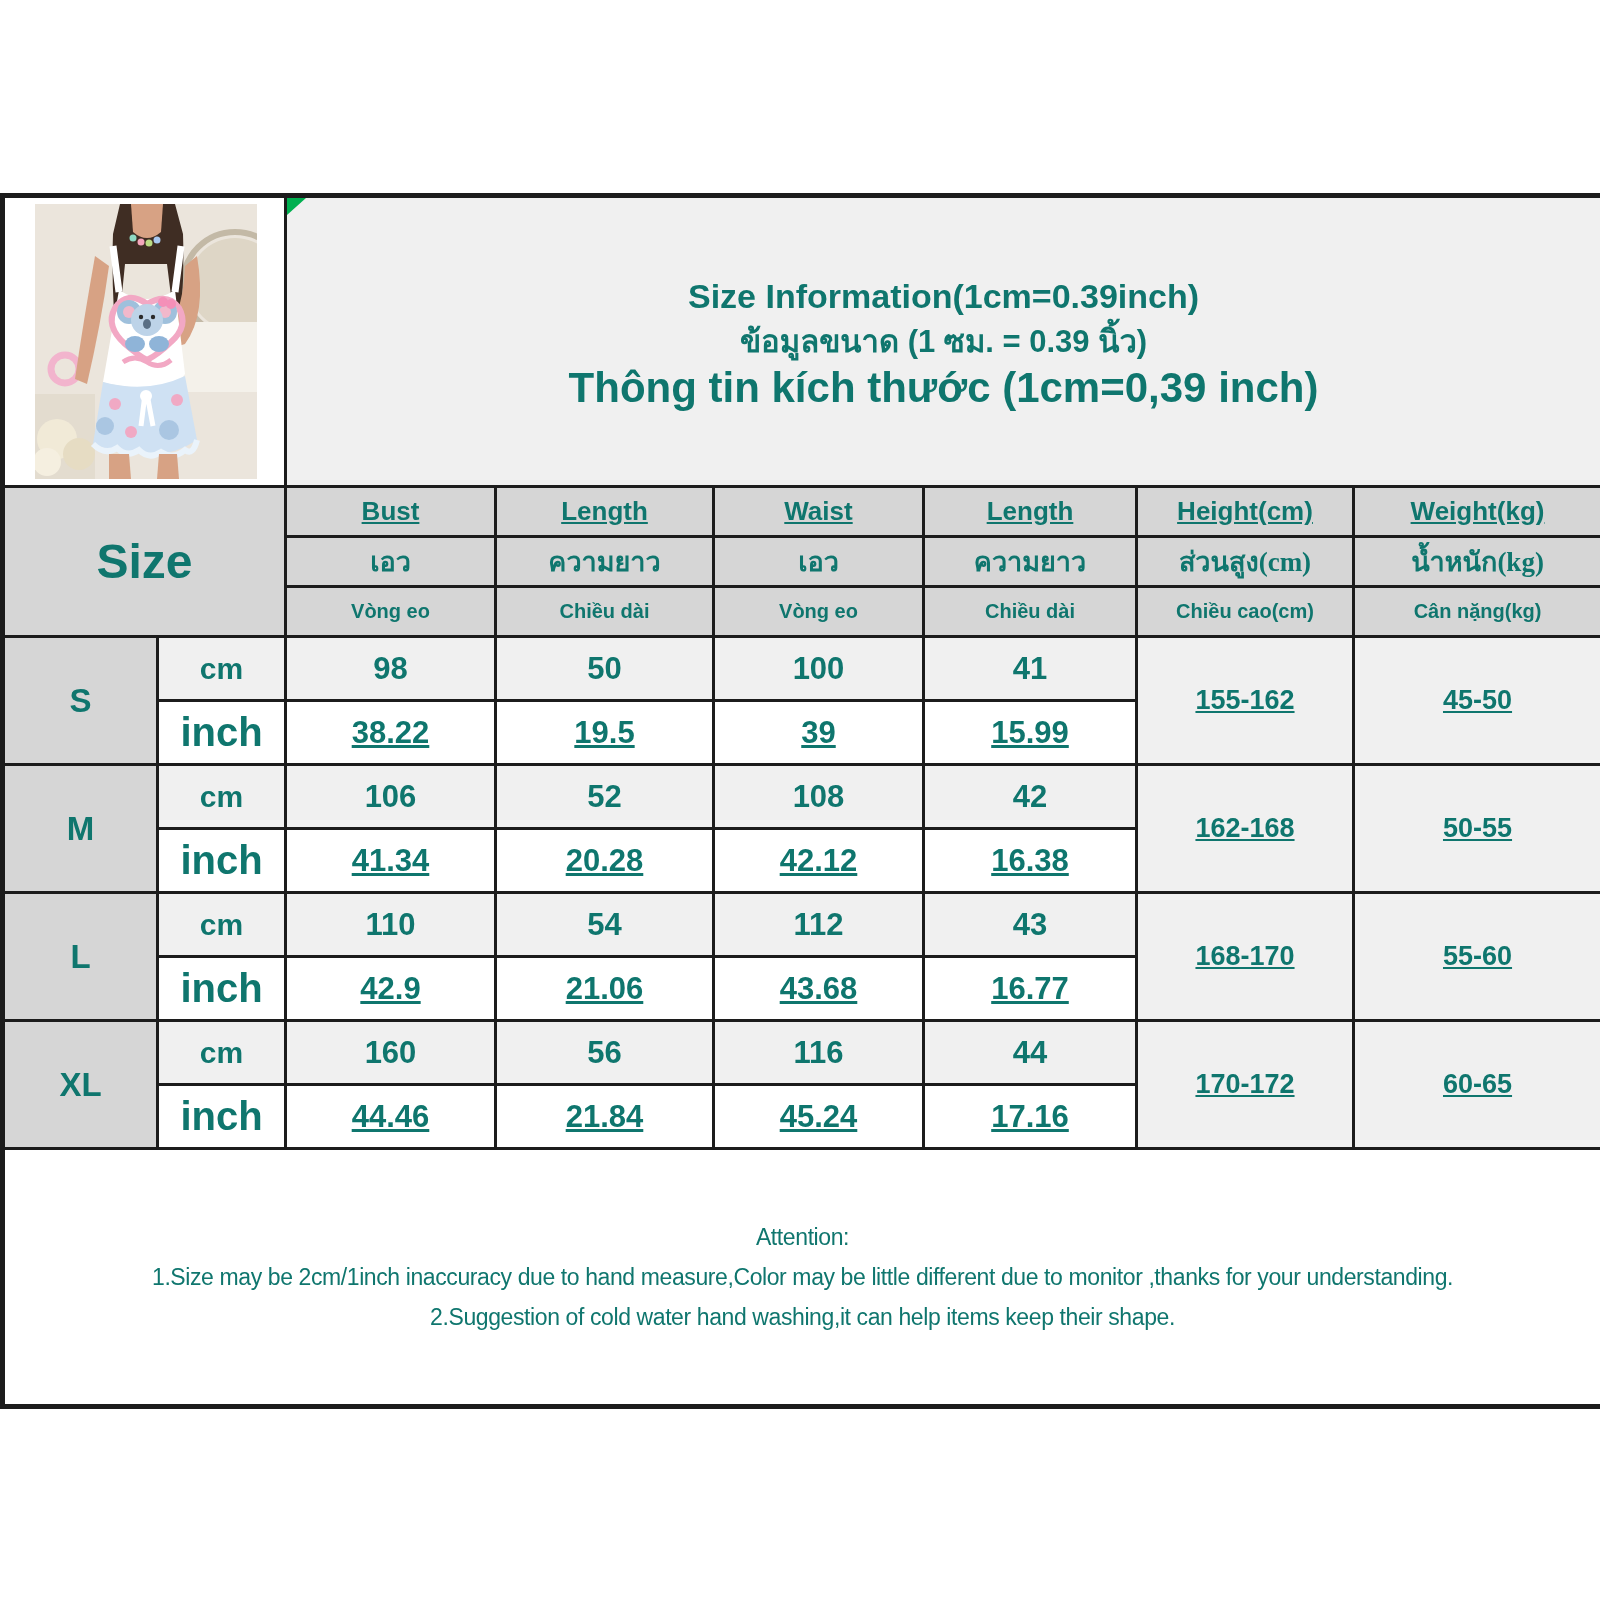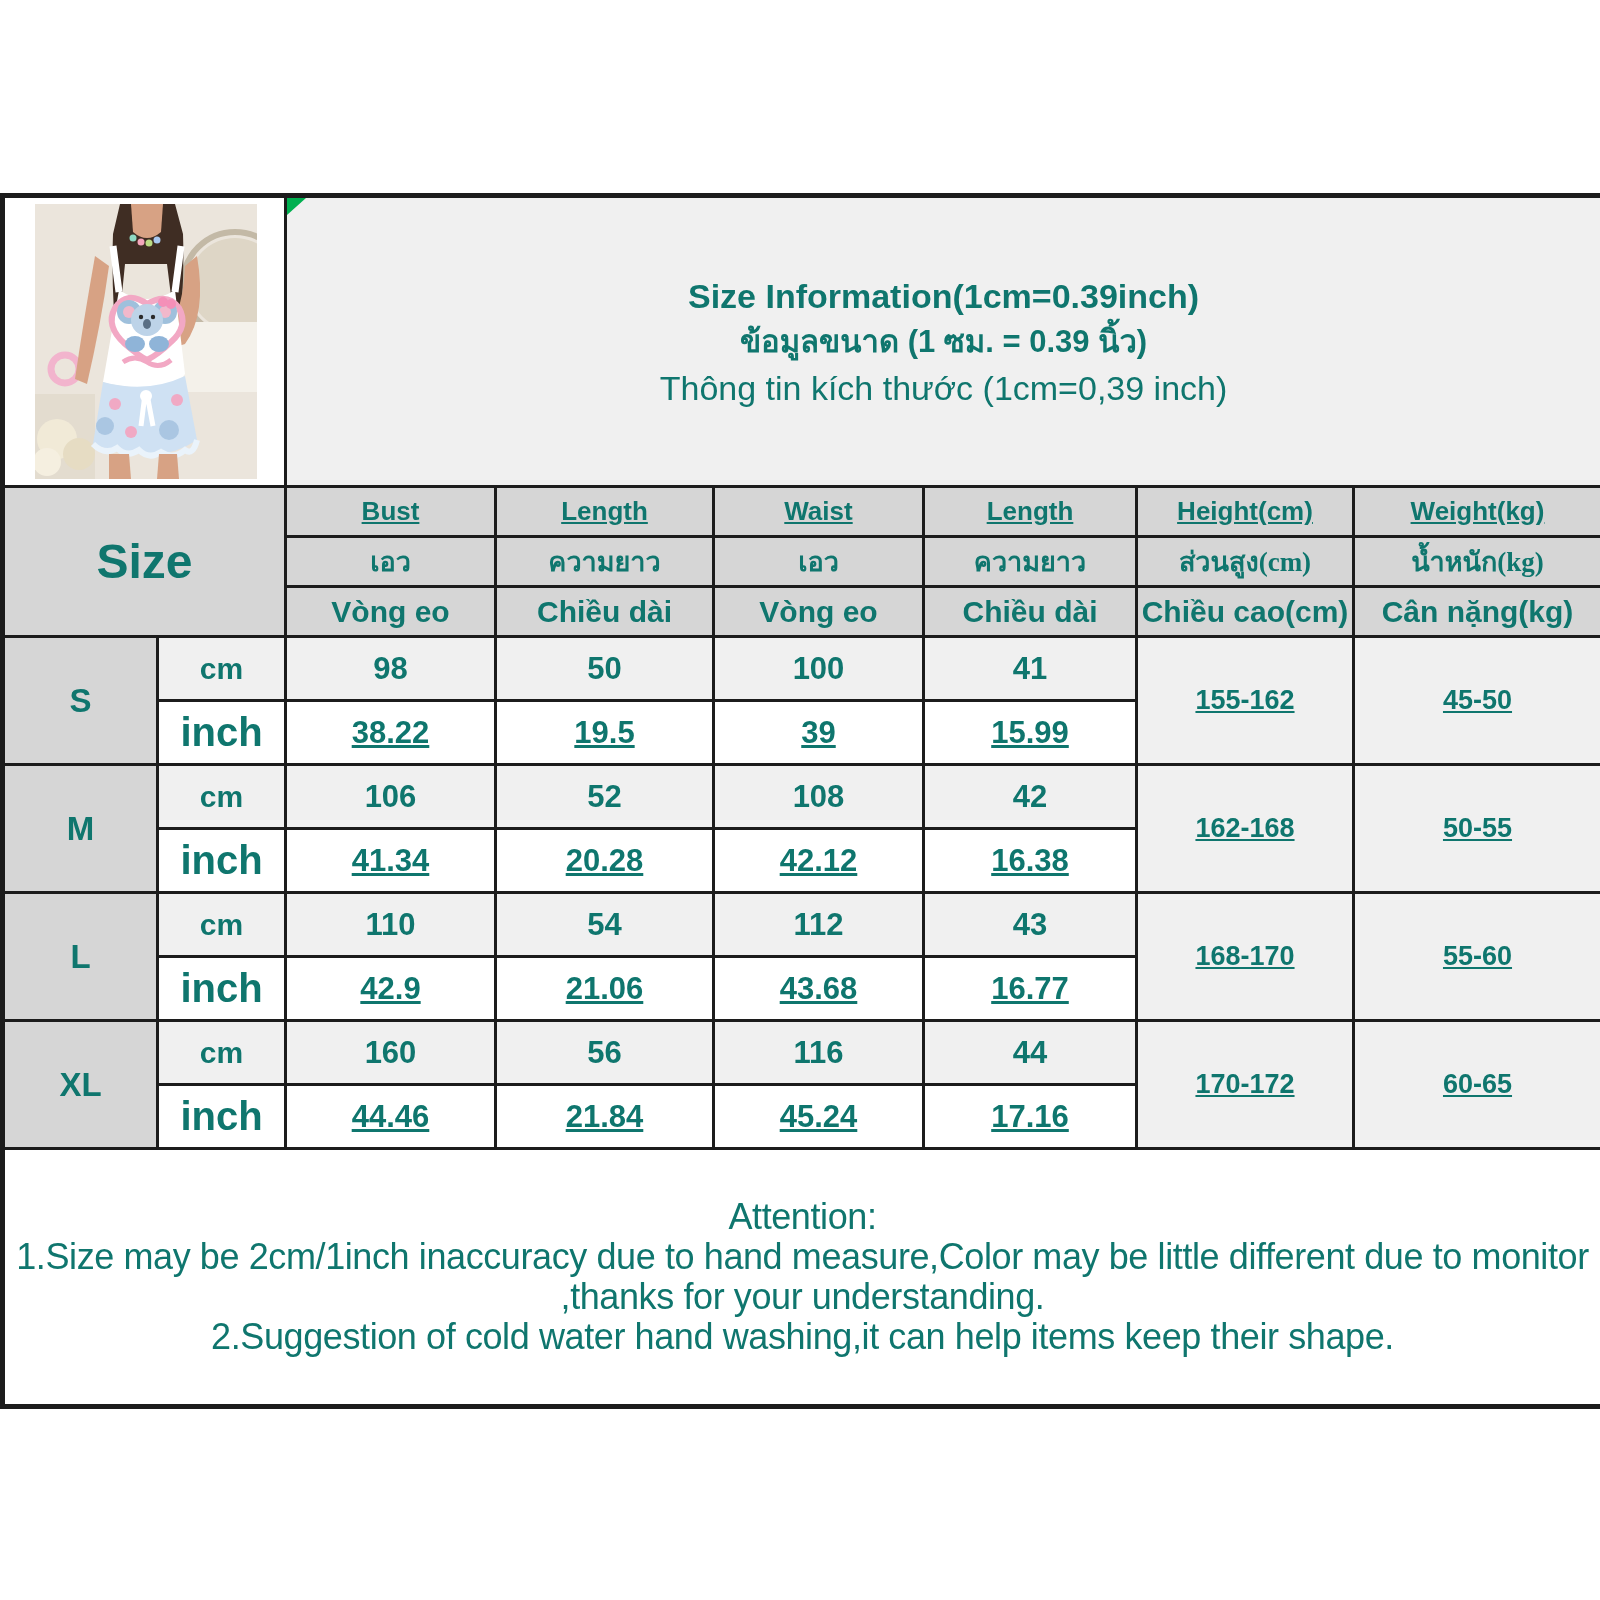--- a/index.html
+++ b/index.html
@@ -10,35 +10,35 @@
   table.size-table td{border:3px solid #1c1c1c;text-align:center;vertical-align:middle;
           overflow:hidden;padding:0;}
   .r-photo{height:287px;}
   .r-head{height:50px;}
   .r-data{height:64px;}
   .r-att{height:258px;}
   .c-photo{background:#ffffff;}
   .c-title{background:#f0f0f0;position:relative;}
   .title-l1{font-size:34px;font-weight:bold;line-height:46px;}
   .title-l2{font-size:31px;font-weight:bold;line-height:46px;}
-  .title-l3{font-size:34px;font-weight:normal;line-height:46px;}
+  .title-l3{font-size:42px;font-weight:bold;line-height:46px;}
   .tri{position:absolute;left:0;top:0;width:0;height:0;
        border-top:17px solid #00b050;border-right:19px solid transparent;}
   .c-sizehead{background:#d6d6d6;font-size:48px;font-weight:bold;}
   .h-en{background:#d6d6d6;font-size:26px;font-weight:bold;text-decoration:underline;}
   .h-th{background:#d6d6d6;font-size:27px;font-weight:bold;font-family:Liberation Serif, serif;}
-  .h-vi{background:#d6d6d6;font-size:30px;font-weight:bold;}
+  .h-vi{background:#d6d6d6;font-size:20px;font-weight:bold;}
   .c-sizelabel{background:#d6d6d6;font-size:33px;font-weight:bold;}
   .u-cm{background:#f0f0f0;font-size:30px;font-weight:bold;}
   .u-inch{background:#ffffff;font-size:40px;font-weight:bold;}
   .v-cm{background:#f0f0f0;font-size:31px;font-weight:bold;}
   .v-inch{background:#ffffff;font-size:31px;font-weight:bold;text-decoration:underline;}
   .c-range{background:#f0f0f0;font-size:27px;font-weight:bold;text-decoration:underline;}
   .c-att{background:#ffffff;text-align:left;vertical-align:top;padding:6px 12px 0 8px;}
-  .att-line{font-size:36px;line-height:40px;font-weight:normal;letter-spacing:-0.4px;}
+  .att-line{font-size:23px;line-height:40px;font-weight:normal;letter-spacing:-0.4px;}
   .photo-wrap{position:relative;width:100%;height:287px;}
   .photo-svg{position:absolute;left:30px;top:6px;}
 </style>
 </head>
 <body>
 
 <div class="canvas">
   <table class="size-table">
     <colgroup>
       <col style="width:155px">

